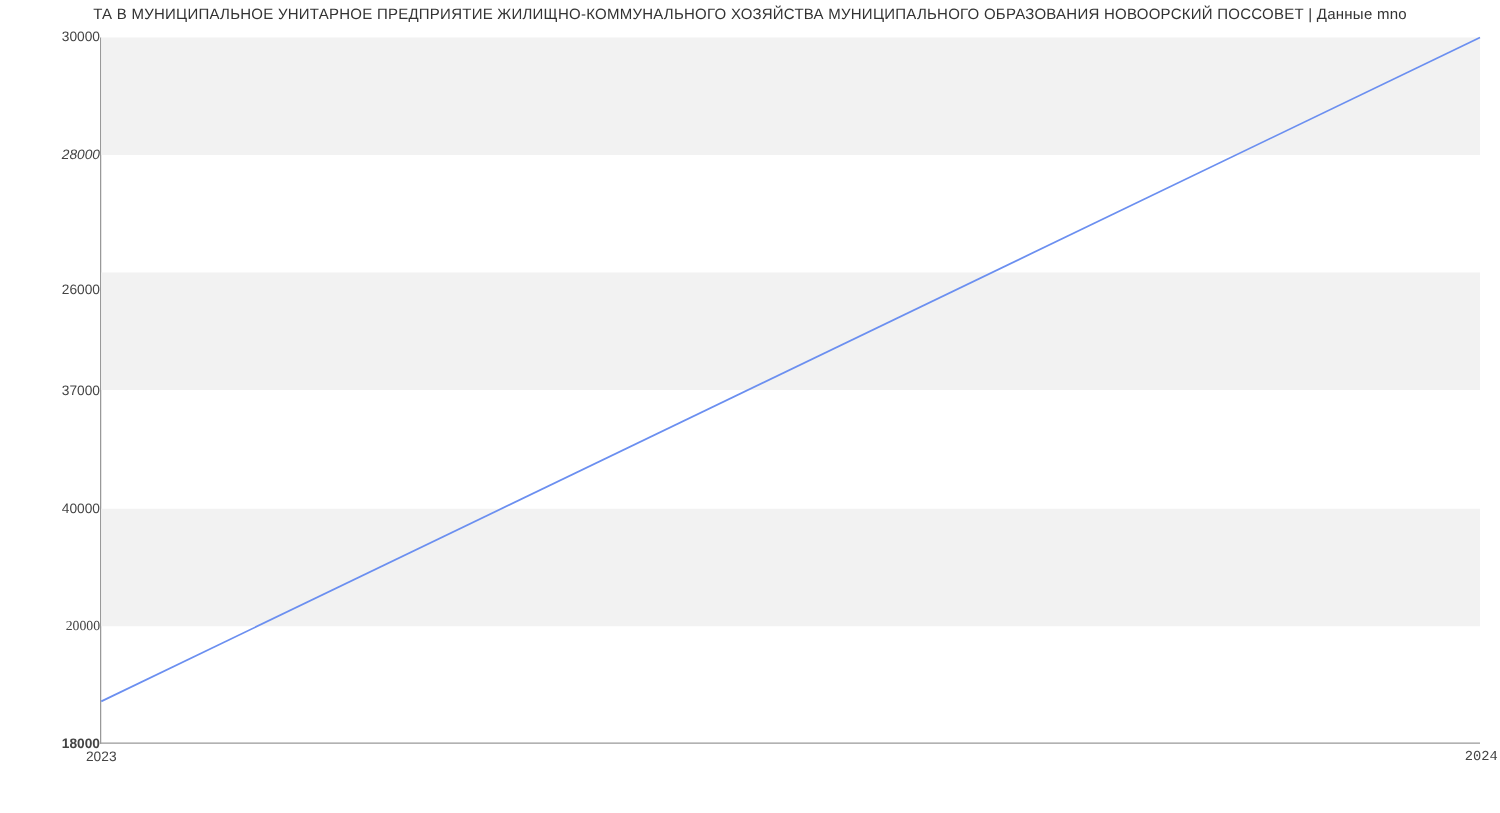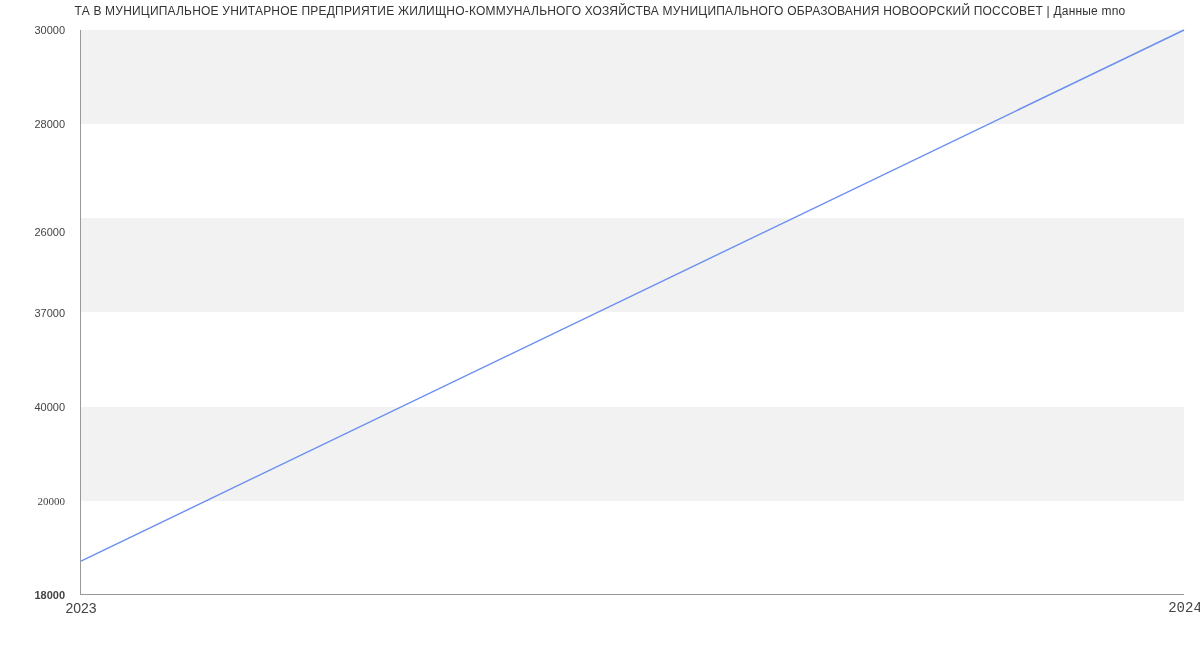--- a/index.html
+++ b/index.html
@@ -38,31 +38,31 @@
     }
     .grid-band {
       position: absolute;
       left: 0;
       width: 100%;
       background: #f2f2f2;
     }
     .y-tick {
       position: absolute;
       right: 100%;
-      margin-right: 16px;
+      margin-right: 1px;
       font-size: 11px;
       color: #444;
       transform: translateY(-50%);
       white-space: nowrap;
     }
     .x-tick {
       position: absolute;
       top: 100%;
       margin-top: 6px;
-      font-size: 14px;
+      font-size: 11px;
       color: #444;
       transform: translateX(-50%);
       white-space: nowrap;
     }
     .line-path {
       position: absolute;
       left: 0; top: 0;
       width: 100%; height: 100%;
       overflow: visible;
     }
@@ -75,21 +75,21 @@
 <div class="chart-wrap">
   <div class="plot-area" id="plot">
       <div class="grid-band" style="top: 0px; height: 94.1667px;"></div>
       <div class="grid-band" style="top: 188.333px; height: 94.1667px;"></div>
       <div class="grid-band" style="top: 376.667px; height: 94.1667px;"></div>
       <div class="y-tick" style="top: 565px; font-weight: bold;">18000</div>
       <div class="y-tick" style="top: 470.833px; font-family: Liberation Serif, serif;">20000</div>
       <div class="y-tick" style="top: 376.667px;">40000</div>
       <div class="y-tick" style="top: 282.5px;">37000</div>
       <div class="y-tick" style="top: 202px;">26000</div>
-      <div class="y-tick" style="top: 94.1667px;">28000</div>
+      <div class="y-tick" style="top: 94.1667px; font-style: italic;">28000</div>
       <div class="y-tick" style="top: 0px;">30000</div>
       <div class="x-tick" style="left: 0px;">2023</div>
       <div class="x-tick" style="left: 1104px; font-family: Liberation Mono, monospace;">2024</div>
       <svg class="line-path" viewBox="0 0 1104 565" preserveAspectRatio="none">
         <polyline points="0,532.0416666666666 1104,0" fill="none" stroke="#6b8ff0" stroke-width="1.4"></polyline>
       </svg>
     </div>
 </div>
 
 </body></html>

